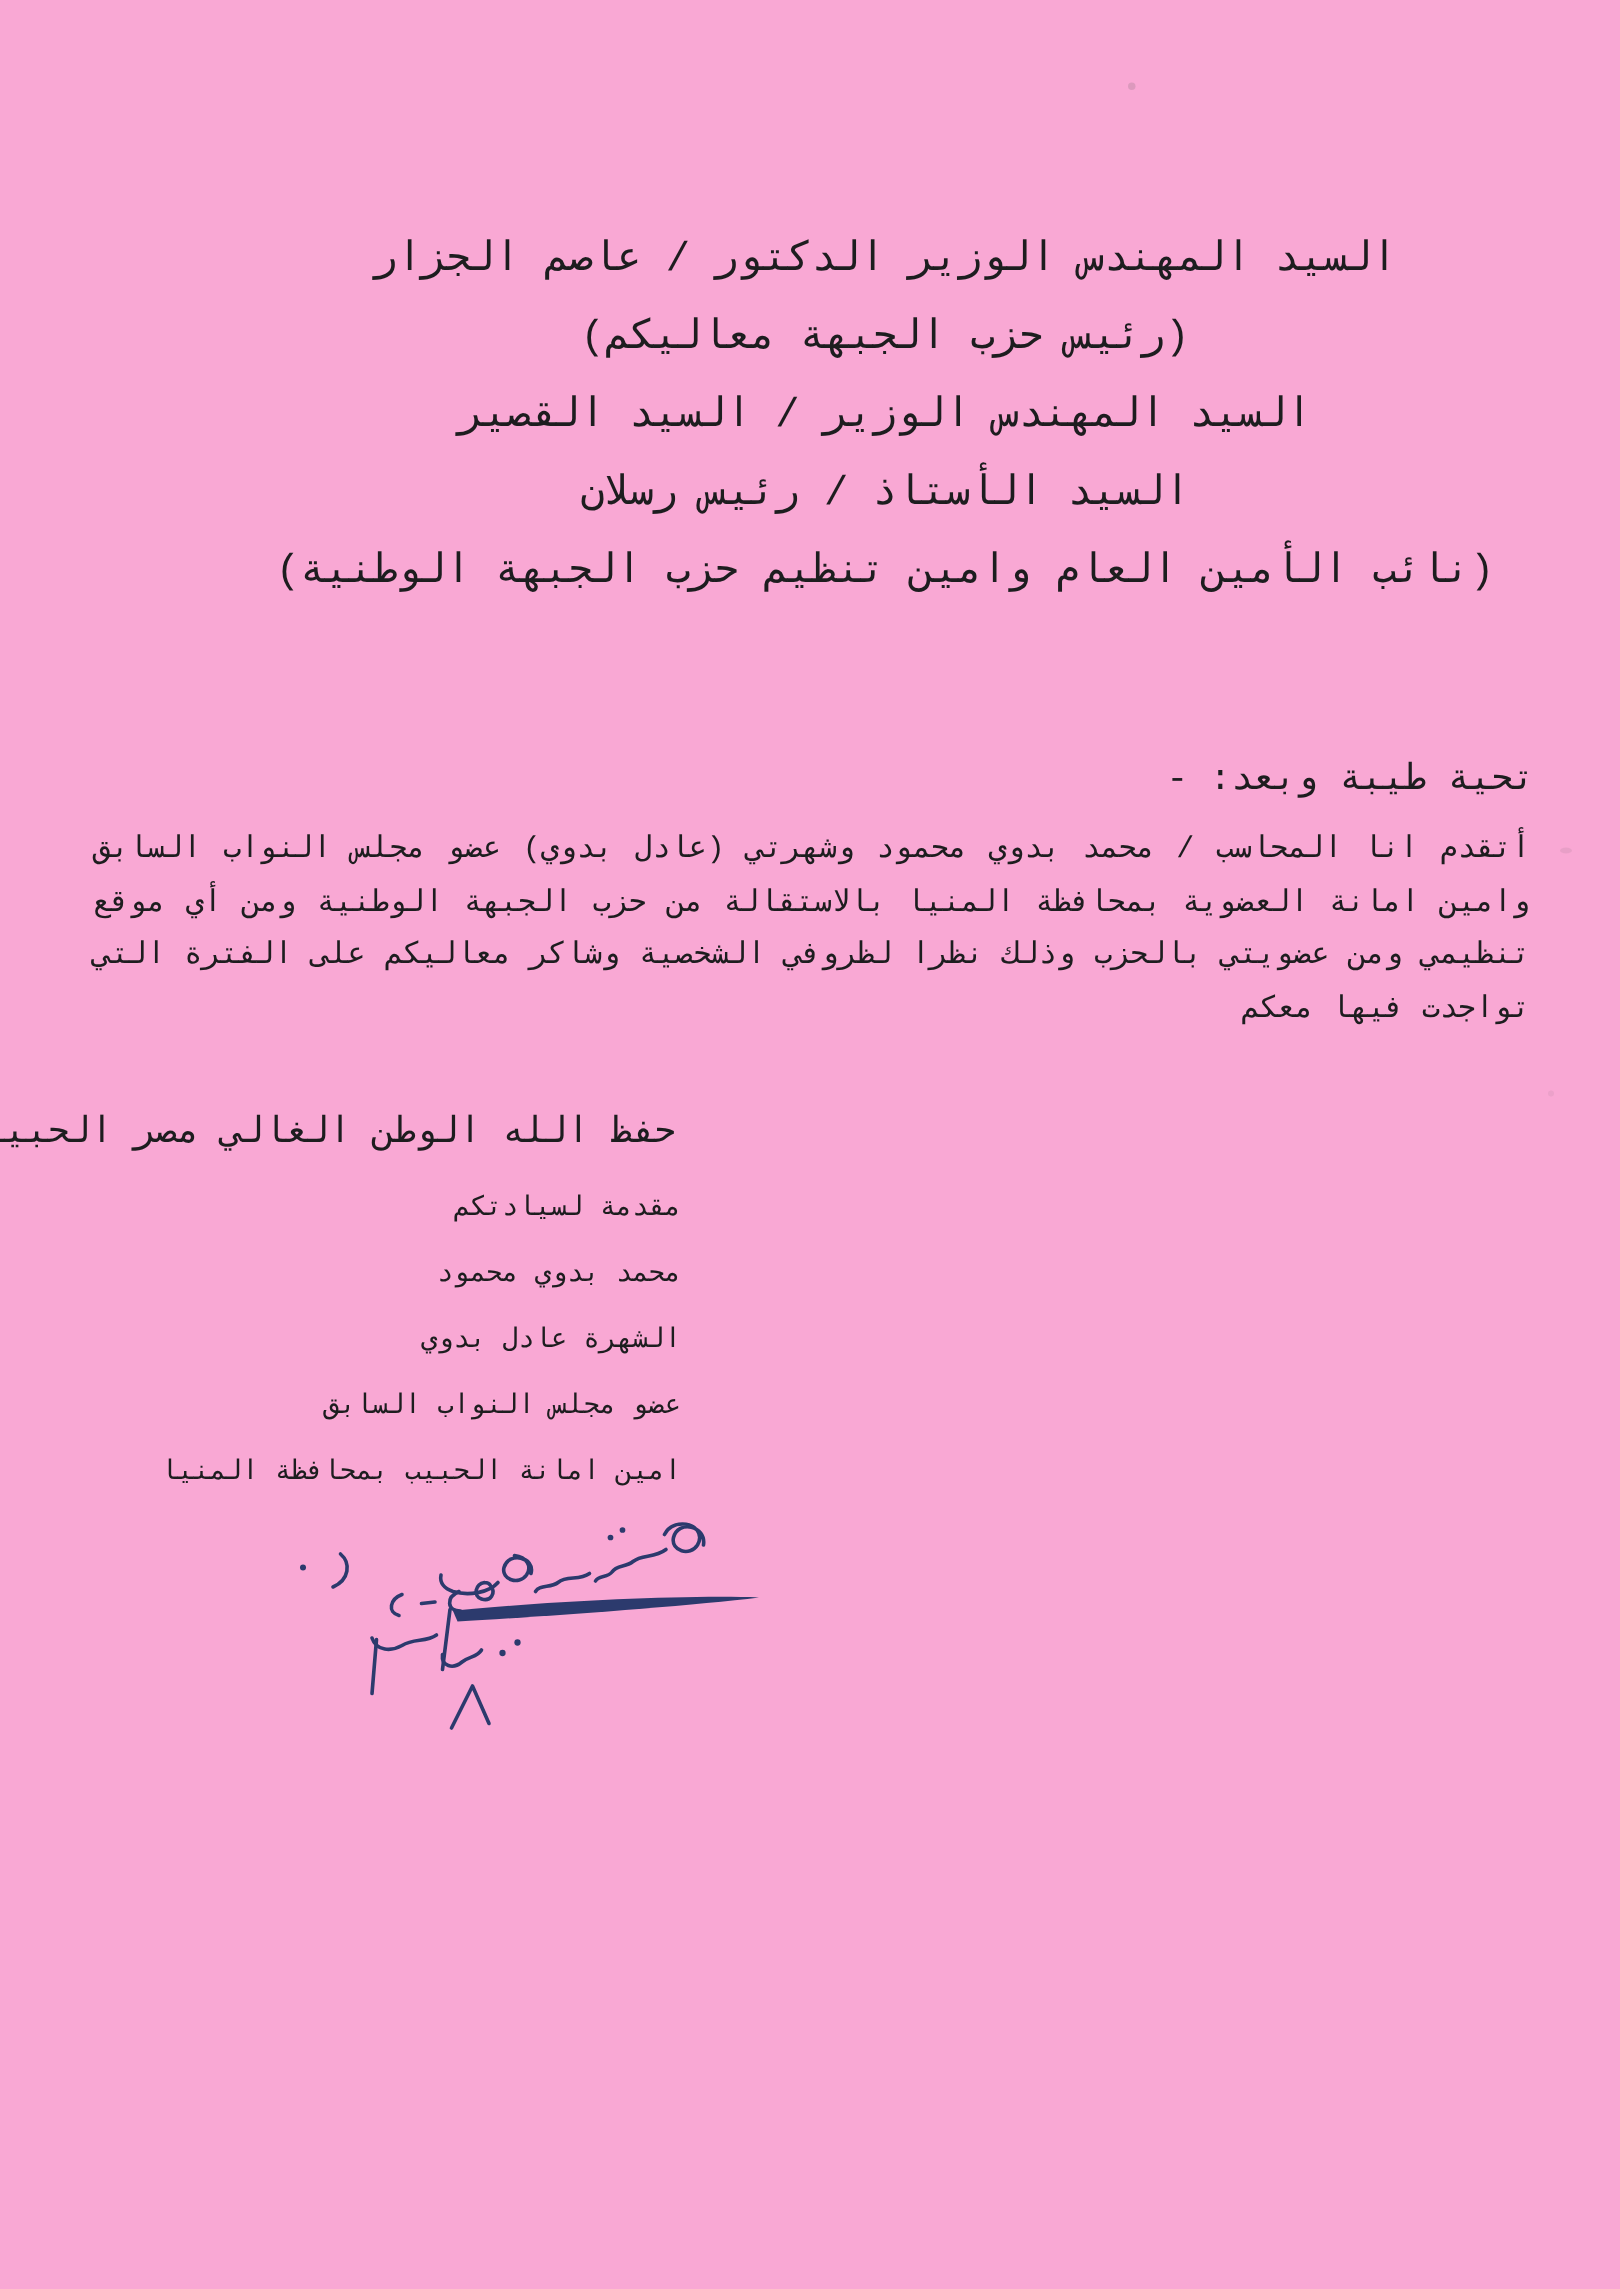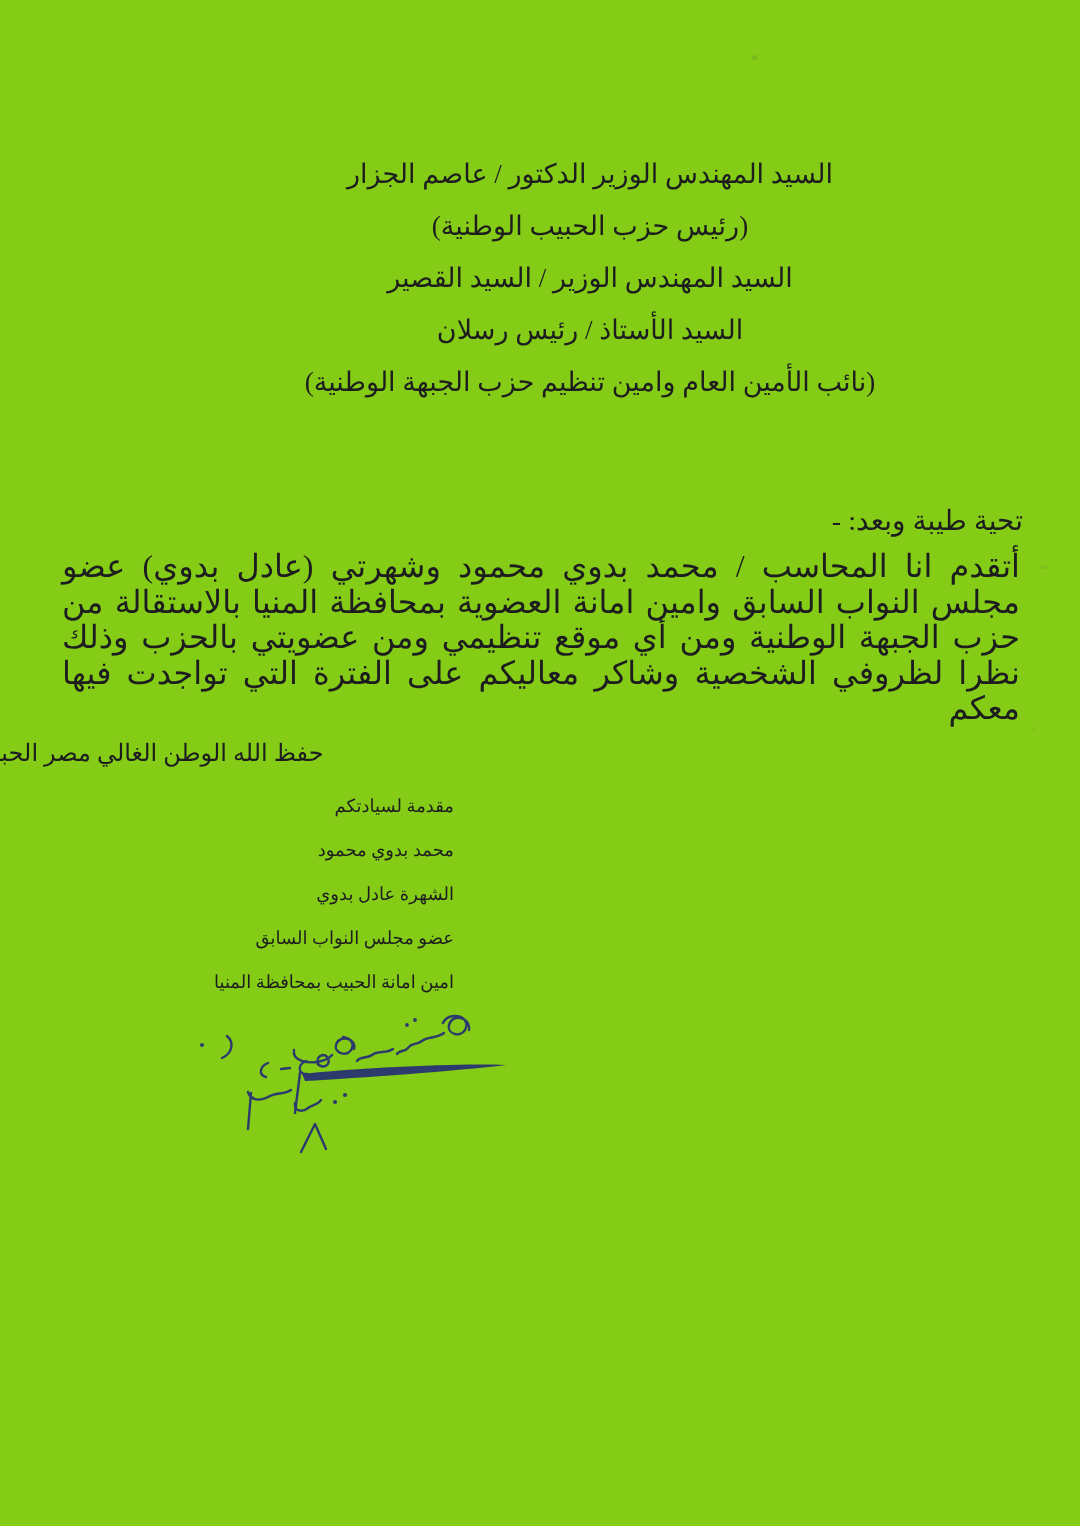--- a/index.html
+++ b/index.html
@@ -1,47 +1,47 @@
 <!DOCTYPE html>
 <html lang="ar" dir="rtl" style="--ink: #2c3a6d;"><head>
 <meta charset="utf-8">
 <style>
   html,body{margin:0;padding:0;background:#ffffff;}
   .page{
     position:relative;
     width:1080px;
     height:1526px;
-    background:#84cc16;
+    background:#f9a8d4;
     overflow:hidden;
-    font-family:Liberation Serif, serif;
+    font-family:Liberation Mono, monospace;
     color:#1d1d1f;
     direction:rtl;
   }
   .recipients{
     position:absolute;
     top:148px;
     left:150px;
     width:880px;
     text-align:center;
     font-size:27px;
     line-height:52px;
     letter-spacing:0.2px;
   }
   .recipients div{white-space:nowrap;}
   .salutation{
     position:absolute;
     top:504px;
     right:57px;
-    font-size:28px;
+    font-size:24px;
   }
   .body-par{
     position:absolute;
     right:60px;
     width:958px;
-    font-size:32px;
+    font-size:20px;
     line-height:35.5px;
     text-align:justify;
     text-align-last:right;
   }
   .par1{top:549px;}
   .par2{top:666px;}
   .closing{
     position:absolute;
     top:739px;
     left:60px;
@@ -81,21 +81,21 @@
   .speck2{left:1040px;top:565px;width:8px;height:4px;background:rgba(90,90,90,0.10);}
   .speck3{left:1032px;top:727px;width:4px;height:4px;background:rgba(90,90,90,0.08);}
 </style>
 </head>
 <body>
 
 <div class="page">
 
   <div class="recipients">
     <div>السيد المهندس الوزير الدكتور / عاصم الجزار</div>
-    <div>(رئيس حزب الحبيب الوطنية)</div>
+    <div>(رئيس حزب الجبهة معاليكم)</div>
     <div>السيد المهندس الوزير / السيد القصير</div>
     <div>السيد الأستاذ / رئيس رسلان</div>
     <div>(نائب الأمين العام وامين تنظيم حزب الجبهة الوطنية)</div>
   </div>
 
   <div class="salutation">تحية طيبة وبعد: -</div>
 
   <div class="body-par par1">أتقدم انا المحاسب / محمد بدوي محمود وشهرتي (عادل بدوي) عضو مجلس النواب السابق وامين امانة العضوية بمحافظة المنيا بالاستقالة من حزب الجبهة الوطنية ومن أي موقع تنظيمي ومن عضويتي بالحزب وذلك نظرا لظروفي الشخصية وشاكر معاليكم على الفترة التي تواجدت فيها معكم</div>
 
 

